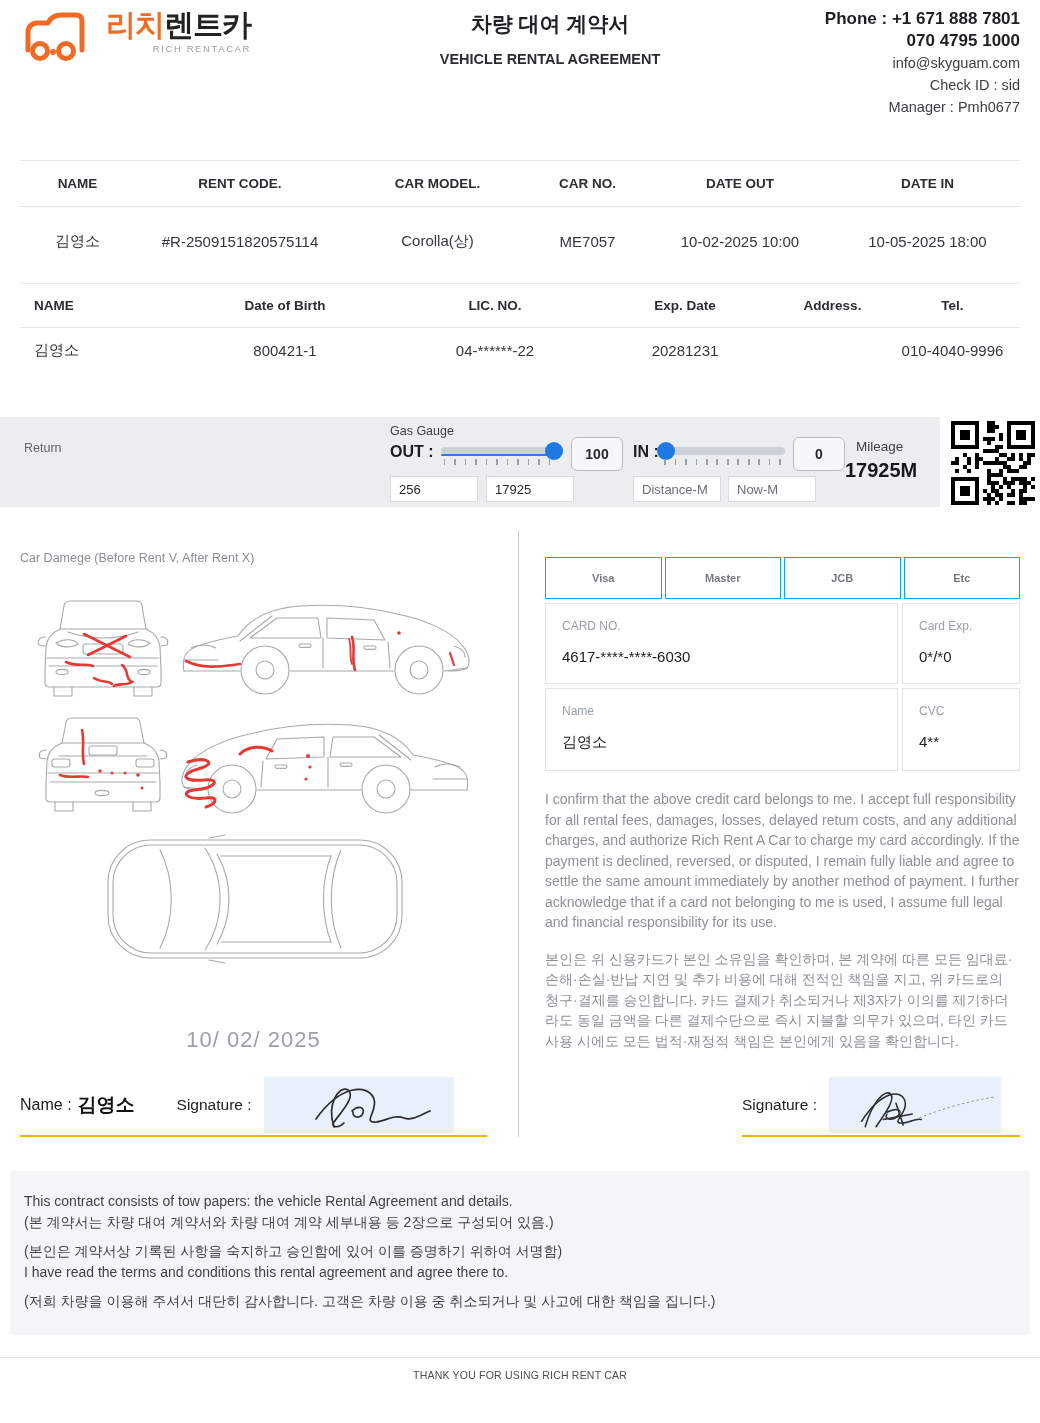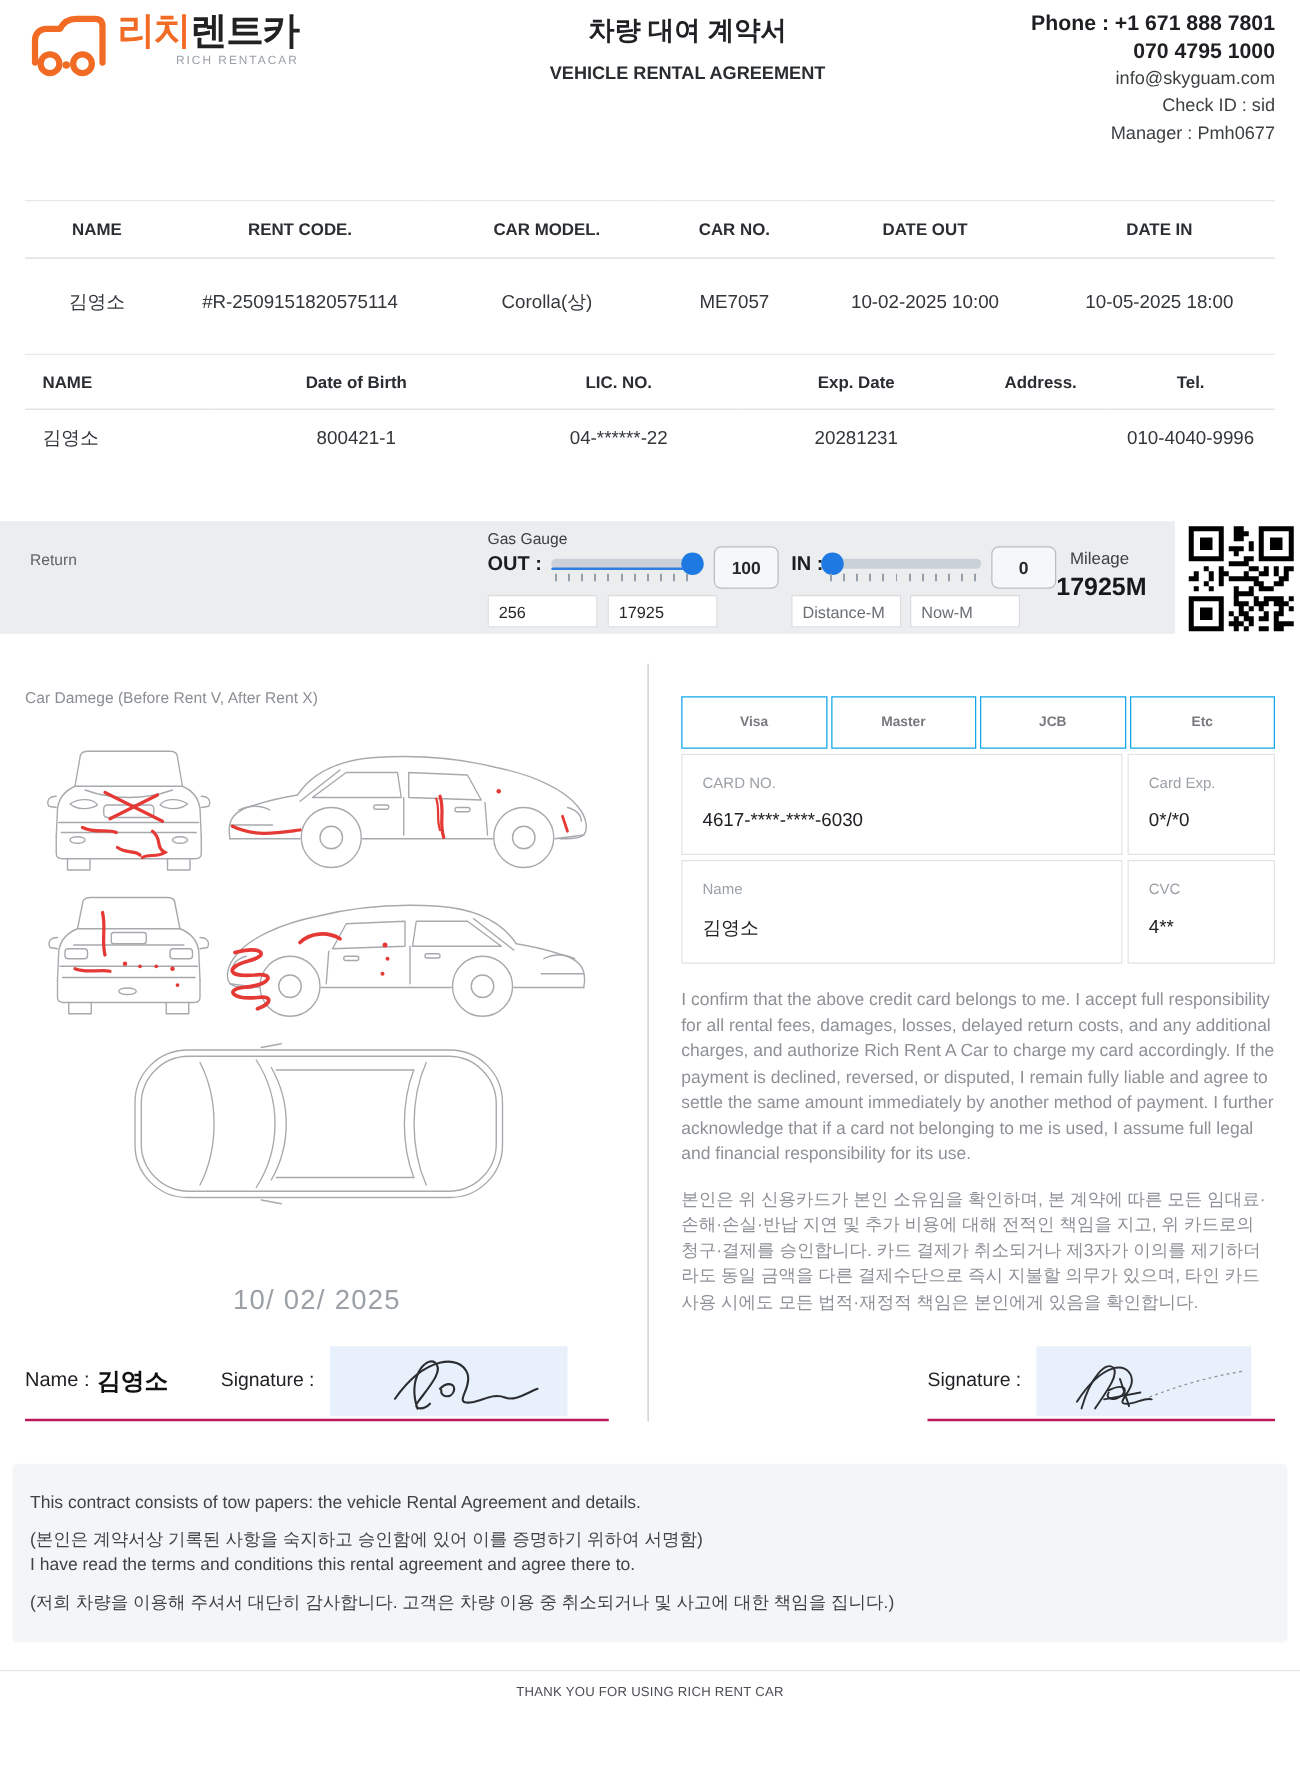--- a/index.html
+++ b/index.html
@@ -5,21 +5,21 @@
   * { margin:0; padding:0; box-sizing:border-box; }
   html,body { background:#fff; }
   body {
     width:1040px; min-height:1423px; margin:0 auto;
     font-family:"Liberation Sans","DejaVu Sans",sans-serif;
     color:#202124; position:relative;
   }
 
   
   .header { display:flex; align-items:flex-start; padding:8px 20px 0; height:160px; }
-  .logo { display:flex; align-items:flex-start; width:300px; }
+  .logo { display:flex; align-items:flex-start; width:300px;gap:12px; }
   .logo-text { margin-left:4px; }
   .logo-kr { font-size:30px; font-weight:800; letter-spacing:-1px; line-height:34px; }
   .logo-kr .orange { color:#F26B24; }
   .logo-kr .black { color:#222; }
   .logo-en { font-size:9.5px; color:#9aa0a6; letter-spacing:1.6px; text-align:right; margin-top:1px; }
   .title-block { flex:1; text-align:center; padding-top:2px; }
   .title-kr { font-size:21px; font-weight:700; color:#1f2124; }
   .title-en { font-size:14.5px; font-weight:700; color:#2a2d30; margin-top:13px; }
   .contact-block { width:240px; text-align:right; line-height:22px; }
   .contact-strong { font-size:17px; font-weight:700; color:#1d1f22; }
@@ -66,21 +66,21 @@
   .main { display:flex; margin-top:24px; height:606px; }
   .left-col { width:498px; padding-left:20px; display:flex; flex-direction:column; }
   .v-divider { width:1px; background:#c8cacd; margin-left:20px; }
   .right-col { flex:1; padding:0 20px 0 26px; display:flex; flex-direction:column; }
   .damage-label { margin-top:20px; font-size:12.5px; color:#8b8f94; }
   .car-diagrams { margin-top:14px; }
 
   .sig-area { margin-top:auto; }
   .left-col .sig-area { width:467px; }
   .sig-date { text-align:center; font-size:22px; font-weight:500; color:#9aa0a6; letter-spacing:1px; margin-bottom:24px; }
-  .sig-row { display:flex; align-items:center; border-bottom:2px solid #be185d; padding-bottom:2px; }
+  .sig-row { display:flex; align-items:center; border-bottom:2px solid #eab308; padding-bottom:2px; }
   .name-label { font-size:16px; color:#202124; }
   .name-value { font-size:19px; font-weight:700; margin-left:6px; color:#111; }
   .sig-label { font-size:15.5px; color:#202124; }
   .left-col .sig-label { margin-left:42px; }
   .sig-box { height:56px; background:#e8f1fb; margin-left:12px; }
   .left-col .sig-box { width:190px; }
   .right-col .sig-area { margin-left:auto; width:278px; }
   .right-col .sig-box { width:172px; }
 
   
@@ -434,20 +434,21 @@
           </svg>
         </div>
       </div>
     </div>
   </div>
 </div>
 
 <div class="footer-box">
   <div class="footer-group">
     <div class="footer-line">This contract consists of tow papers: the vehicle Rental Agreement and details.</div>
+    <div class="footer-line">(본 계약서는 차량 대여 계약서와 차량 대여 계약 세부내용 등 2장으로 구성되어 있음.)</div>
   </div>
   <div class="footer-group">
     <div class="footer-line">(본인은 계약서상 기록된 사항을 숙지하고 승인함에 있어 이를 증명하기 위하여 서명함)</div>
     <div class="footer-line">I have read the terms and conditions this rental agreement and agree there to.</div>
   </div>
   <div class="footer-group">
     <div class="footer-line">(저희 차량을 이용해 주셔서 대단히 감사합니다. 고객은 차량 이용 중 취소되거나 및 사고에 대한 책임을 집니다.)</div>
   </div>
 </div>
 

